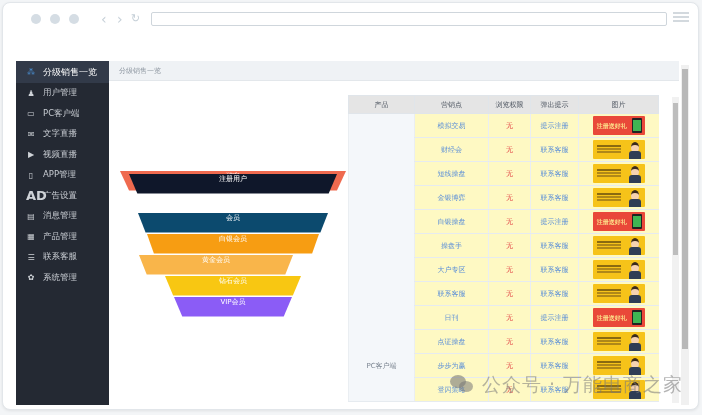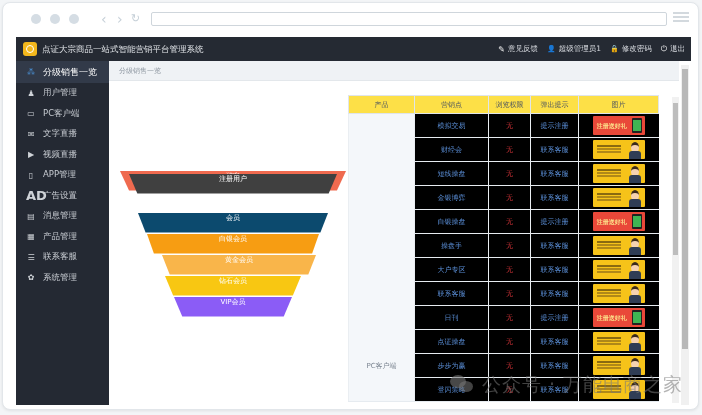--- a/index.html
+++ b/index.html
@@ -30,22 +30,22 @@
   .content { position: absolute; left: 93px; top: 24px; width: 582px; height: 344px; background: #fff; }
   .breadcrumb { position: absolute; left: 0; top: 0; width: 570px; height: 20px; background: #eff2f5; border-bottom: 1px solid #e3e7eb; font-size: 7px; color: #8d96a0; line-height: 20px; padding-left: 10px; }
   .outer-scroll { position: absolute; left: 572px; top: 4px; width: 8px; height: 340px; background: #f0f0f0; }
   .outer-scroll .thumb { position: absolute; left: 1px; top: 4px; width: 6px; height: 280px; background: #b8b8b8; }
 
   .funnel { position: absolute; left: 11px; top: 110px; width: 226px; }
   .funnel-layer { position: absolute; height: 19.5px; display: flex; align-items: flex-start; justify-content: center; color: #fff; font-size: 7px; }
 
   .table-wrap { position: absolute; left: 239px; top: 34px; width: 320px; height: 310px; overflow: hidden; background: #fff; }
   table { border-collapse: collapse; width: 310px; table-layout: fixed; }
-  th { height: 18px; background: #fde047; color: #4d5560; font-weight: normal; font-size: 7px; border: 1px solid #e0e5ea; }
-  td { height: 24px; border-bottom: 1px solid #e6ebf0; border-left: 1px solid #eaeef2; font-size: 7px; text-align: center; background: #000000; }
+  th { height: 18px; background: #e5e5e5; color: #4d5560; font-weight: normal; font-size: 7px; border: 1px solid #e0e5ea; }
+  td { height: 24px; border-bottom: 1px solid #e6ebf0; border-left: 1px solid #eaeef2; font-size: 7px; text-align: center; background: #fef9c3; }
   td.product { color: #7b8591; background: #f4f7fa; vertical-align: bottom; padding-bottom: 30px; }
   td.point { color: #5b8fd8; }
   td.perm { color: #e0373c; }
   td.pop { color: #5b8fd8; }
   td.pic { padding: 2px 0; }
   .banner { margin: 0 auto; width: 52px; height: 19px; border-radius: 1px; position: relative; overflow: hidden; }
   .banner.red { background: #e94839; }
   .banner.red .txt { position: absolute; left: 4px; top: 6px; font-size: 6px; color: #fde18a; font-weight: bold; }
   .banner.red .phone { position: absolute; right: 3px; top: 2px; width: 10px; height: 15px; background: #222; border-radius: 1px; }
   .banner.red .phone::after { content: ""; position: absolute; left: 1px; top: 2px; width: 8px; height: 11px; background: #3fb553; }
@@ -76,42 +76,20 @@
     <span class="nav-glyph" style="left:128px;font-size:11px">↻</span>
     <div class="urlbar"></div>
     <div class="menu-lines">
         <span></span>
         <span></span>
         <span></span>
       </div>
   </div>
 
   <div class="app">
-    <div class="topbar">
-      <div class="logo"></div>
-      <div class="app-title">点证大宗商品一站式智能营销平台管理系统</div>
-      <div class="top-actions">
-        <div class="act">
-          <span class="ico">✎</span>
-          <span>意见反馈</span>
-        </div>
-        <div class="act">
-          <span class="ico" style="font-size:7px">👤</span>
-          <span>超级管理员1</span>
-        </div>
-        <div class="act">
-          <span class="ico" style="font-size:7px">🔒</span>
-          <span>修改密码</span>
-        </div>
-        <div class="act">
-          <span class="ico">⏻</span>
-          <span>退出</span>
-        </div>
-      </div>
-    </div>
 
     <div class="sidebar">
       <div class="side-item active">
         <span class="ico">⁂</span>
         <span>分级销售一览</span>
       </div>
       <div class="side-item">
         <span class="ico">♟</span>
         <span>用户管理</span>
       </div>
@@ -153,30 +131,30 @@
       </div>
     </div>
 
     <div class="content">
       <div class="breadcrumb">分级销售一览</div>
 
       <div class="funnel">
         <div class="funnel-layer" style="top: 0px; left: 0px; width: 226px; clip-path: polygon(0px 0px, 100% 0px, 96% 100%, 4% 100%); background: rgb(239, 106, 79);">
             <span>游客</span>
           </div>
-        <div class="funnel-layer" style="top: 3px; left: 9px; width: 208px; clip-path: polygon(0px 0px, 100% 0px, 96% 100%, 4% 100%); background: #404040;">
+        <div class="funnel-layer" style="top: 3px; left: 9px; width: 208px; clip-path: polygon(0px 0px, 100% 0px, 96% 100%, 4% 100%); background: #0f172a;">
             <span>注册用户</span>
           </div>
         <div class="funnel-layer" style="top: 42px; left: 18px; width: 190px; clip-path: polygon(0px 0px, 100% 0px, 96% 100%, 4% 100%); background: #0c4a6e;">
             <span>会员</span>
           </div>
         <div class="funnel-layer" style="top: 63px; left: 27px; width: 172px; clip-path: polygon(0px 0px, 100% 0px, 96% 100%, 4% 100%); background: rgb(247, 157, 18);">
             <span>白银会员</span>
           </div>
-        <div class="funnel-layer" style="top: 84px; left: 42px; width: 154px; clip-path: polygon(0px 0px, 100% 0px, 95% 100%, 5% 100%); background: rgb(249, 181, 74);">
+        <div class="funnel-layer" style="top: 84px; left: 19px; width: 154px; clip-path: polygon(0px 0px, 100% 0px, 95% 100%, 5% 100%); background: rgb(249, 181, 74);">
             <span>黄金会员</span>
           </div>
         <div class="funnel-layer" style="top: 105px; left: 45px; width: 136px; clip-path: polygon(0px 0px, 100% 0px, 94% 100%, 6% 100%); background: rgb(248, 199, 18);">
             <span>钻石会员</span>
           </div>
         <div class="funnel-layer" style="top: 126px; left: 54px; width: 118px; clip-path: polygon(0px 0px, 100% 0px, 93% 100%, 7% 100%); background: #8b5cf6;">
             <span>VIP会员</span>
           </div>
       </div>
 

